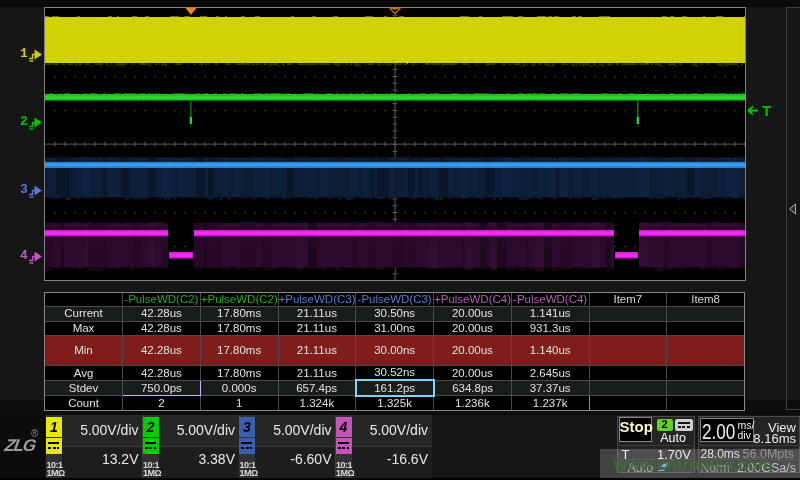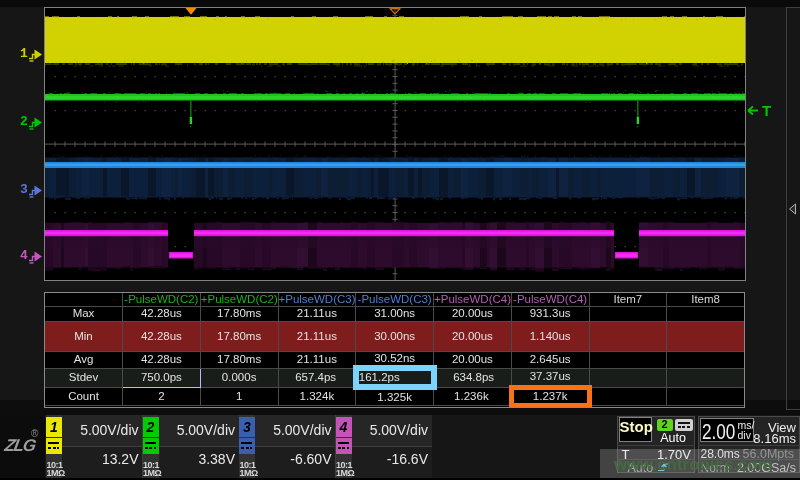--- a/index.html
+++ b/index.html
@@ -1901,20 +1901,31 @@
         <td style="border:1px solid #4a4a4a;text-align:center;color:;padding:0;height:13.3px;line-height:13px;white-space:nowrap;overflow:hidden"></td>
         <td style="border:1px solid #4a4a4a;text-align:center;color:#18b418;padding:0;height:13.3px;line-height:13px;white-space:nowrap;overflow:hidden">-PulseWD(C2)</td>
         <td style="border:1px solid #4a4a4a;text-align:center;color:#18b418;padding:0;height:13.3px;line-height:13px;white-space:nowrap;overflow:hidden">+PulseWD(C2)</td>
         <td style="border:1px solid #4a4a4a;text-align:center;color:#4d7fd0;padding:0;height:13.3px;line-height:13px;white-space:nowrap;overflow:hidden">+PulseWD(C3)</td>
         <td style="border:1px solid #4a4a4a;text-align:center;color:#4d7fd0;padding:0;height:13.3px;line-height:13px;white-space:nowrap;overflow:hidden">-PulseWD(C3)</td>
         <td style="border:1px solid #4a4a4a;text-align:center;color:#b45fb4;padding:0;height:13.3px;line-height:13px;white-space:nowrap;overflow:hidden">+PulseWD(C4)</td>
         <td style="border:1px solid #4a4a4a;text-align:center;color:#b45fb4;padding:0;height:13.3px;line-height:13px;white-space:nowrap;overflow:hidden">-PulseWD(C4)</td>
         <td style="border:1px solid #4a4a4a;text-align:center;color:#d8d8d8;padding:0;height:13.3px;line-height:13px;white-space:nowrap;overflow:hidden">Item7</td>
         <td style="border:1px solid #4a4a4a;text-align:center;color:#d8d8d8;padding:0;height:13.3px;line-height:13px;white-space:nowrap;overflow:hidden">Item8</td>
       </tr>
+      <tr style="background:#191d19">
+        <td style="border:1px solid #4a4a4a;text-align:center;padding:0;height:13.3px;line-height:13px;white-space:nowrap;overflow:hidden">Current</td>
+        <td style="border:1px solid #4a4a4a;text-align:center;padding:0;height:13.3px;line-height:13px;white-space:nowrap;overflow:hidden">42.28us</td>
+        <td style="border:1px solid #4a4a4a;text-align:center;padding:0;height:13.3px;line-height:13px;white-space:nowrap;overflow:hidden">17.80ms</td>
+        <td style="border:1px solid #4a4a4a;text-align:center;padding:0;height:13.3px;line-height:13px;white-space:nowrap;overflow:hidden">21.11us</td>
+        <td style="border:1px solid #4a4a4a;text-align:center;padding:0;height:13.3px;line-height:13px;white-space:nowrap;overflow:hidden">30.50ns</td>
+        <td style="border:1px solid #4a4a4a;text-align:center;padding:0;height:13.3px;line-height:13px;white-space:nowrap;overflow:hidden">20.00us</td>
+        <td style="border:1px solid #4a4a4a;text-align:center;padding:0;height:13.3px;line-height:13px;white-space:nowrap;overflow:hidden">1.141us</td>
+        <td style="border:1px solid #4a4a4a;text-align:center;padding:0;height:13.3px;line-height:13px;white-space:nowrap;overflow:hidden"></td>
+        <td style="border:1px solid #4a4a4a;text-align:center;padding:0;height:13.3px;line-height:13px;white-space:nowrap;overflow:hidden"></td>
+      </tr>
       <tr style="background:#000">
         <td style="border:1px solid #4a4a4a;text-align:center;padding:0;height:13.3px;line-height:13px;white-space:nowrap;overflow:hidden">Max</td>
         <td style="border:1px solid #4a4a4a;text-align:center;padding:0;height:13.3px;line-height:13px;white-space:nowrap;overflow:hidden">42.28us</td>
         <td style="border:1px solid #4a4a4a;text-align:center;padding:0;height:13.3px;line-height:13px;white-space:nowrap;overflow:hidden">17.80ms</td>
         <td style="border:1px solid #4a4a4a;text-align:center;padding:0;height:13.3px;line-height:13px;white-space:nowrap;overflow:hidden">21.11us</td>
         <td style="border:1px solid #4a4a4a;text-align:center;padding:0;height:13.3px;line-height:13px;white-space:nowrap;overflow:hidden">31.00ns</td>
         <td style="border:1px solid #4a4a4a;text-align:center;padding:0;height:13.3px;line-height:13px;white-space:nowrap;overflow:hidden">20.00us</td>
         <td style="border:1px solid #4a4a4a;text-align:center;padding:0;height:13.3px;line-height:13px;white-space:nowrap;overflow:hidden">931.3us</td>
         <td style="border:1px solid #4a4a4a;text-align:center;padding:0;height:13.3px;line-height:13px;white-space:nowrap;overflow:hidden"></td>
         <td style="border:1px solid #4a4a4a;text-align:center;padding:0;height:13.3px;line-height:13px;white-space:nowrap;overflow:hidden"></td>
@@ -1939,34 +1950,34 @@
         <td style="border:1px solid #4a4a4a;text-align:center;padding:0;height:13.3px;line-height:13px;white-space:nowrap;overflow:hidden">20.00us</td>
         <td style="border:1px solid #4a4a4a;text-align:center;padding:0;height:13.3px;line-height:13px;white-space:nowrap;overflow:hidden">2.645us</td>
         <td style="border:1px solid #4a4a4a;text-align:center;padding:0;height:13.3px;line-height:13px;white-space:nowrap;overflow:hidden"></td>
         <td style="border:1px solid #4a4a4a;text-align:center;padding:0;height:13.3px;line-height:13px;white-space:nowrap;overflow:hidden"></td>
       </tr>
       <tr style="background:#191d19">
         <td style="border:1px solid #4a4a4a;text-align:center;padding:0;height:13.3px;line-height:13px;white-space:nowrap;overflow:hidden">Stdev</td>
         <td style="border:1px solid #c4b5fd;text-align:center;padding:0;height:13.3px;line-height:13px;white-space:nowrap;overflow:hidden">750.0ps</td>
         <td style="border:1px solid #4a4a4a;text-align:center;padding:0;height:13.3px;line-height:13px;white-space:nowrap;overflow:hidden">0.000s</td>
         <td style="border:1px solid #4a4a4a;text-align:center;padding:0;height:13.3px;line-height:13px;white-space:nowrap;overflow:hidden">657.4ps</td>
-        <td style="border:6px solid #7dd3fc;text-align:left;padding:0;height:13.3px;line-height:13px;white-space:nowrap;overflow:hidden">161.2ps</td>
+        <td style="border:2px solid #7dd3fc;text-align:center;padding:0;height:13.3px;line-height:13px;white-space:nowrap;overflow:hidden">161.2ps</td>
         <td style="border:1px solid #4a4a4a;text-align:center;padding:0;height:13.3px;line-height:13px;white-space:nowrap;overflow:hidden">634.8ps</td>
         <td style="border:1px solid #4a4a4a;text-align:center;padding:0;height:13.3px;line-height:13px;white-space:nowrap;overflow:hidden">37.37us</td>
         <td style="border:1px solid #4a4a4a;text-align:center;padding:0;height:13.3px;line-height:13px;white-space:nowrap;overflow:hidden"></td>
         <td style="border:1px solid #4a4a4a;text-align:center;padding:0;height:13.3px;line-height:13px;white-space:nowrap;overflow:hidden"></td>
       </tr>
       <tr style="background:#000">
         <td style="border:1px solid #4a4a4a;text-align:center;padding:0;height:13.3px;line-height:13px;white-space:nowrap;overflow:hidden">Count</td>
         <td style="border:1px solid #4a4a4a;text-align:center;padding:0;height:13.3px;line-height:13px;white-space:nowrap;overflow:hidden">2</td>
         <td style="border:1px solid #4a4a4a;text-align:center;padding:0;height:13.3px;line-height:13px;white-space:nowrap;overflow:hidden">1</td>
         <td style="border:1px solid #4a4a4a;text-align:center;padding:0;height:13.3px;line-height:13px;white-space:nowrap;overflow:hidden">1.324k</td>
         <td style="border:1px solid #4a4a4a;text-align:center;padding:0;height:13.3px;line-height:13px;white-space:nowrap;overflow:hidden">1.325k</td>
         <td style="border:1px solid #4a4a4a;text-align:center;padding:0;height:13.3px;line-height:13px;white-space:nowrap;overflow:hidden">1.236k</td>
-        <td style="border:5px solid #f97316;text-align:center;padding:0;height:13.3px;line-height:13px;white-space:nowrap;overflow:hidden">1.237k</td>
+        <td style="border:1px solid #f97316;text-align:center;padding:0;height:13.3px;line-height:13px;white-space:nowrap;overflow:hidden">1.237k</td>
         <td style="border:1px solid #4a4a4a;text-align:center;padding:0;height:13.3px;line-height:13px;white-space:nowrap;overflow:hidden"></td>
         <td style="border:1px solid #4a4a4a;text-align:center;padding:0;height:13.3px;line-height:13px;white-space:nowrap;overflow:hidden"></td>
       </tr>
     </tbody>
   </table>
 <div style="position:absolute;left:0;top:415px;width:800px;height:63px;background:#161616"></div>
 <div style="position:absolute;left:0;top:415px;width:45px;height:63px;background:#0c0c0c"></div>
 <div style="position:absolute;left:5px;top:436px;width:40px;height:22px">
 <span style="display:inline-block;font:bold italic 17px 'Liberation Sans',sans-serif;color:#9c9c9c;letter-spacing:-1.5px;transform:skewX(-10deg)">ZLG</span>
 <span style="position:absolute;left:26px;top:-8px;font:10px 'Liberation Sans',sans-serif;color:#8c8c8c">®</span>

